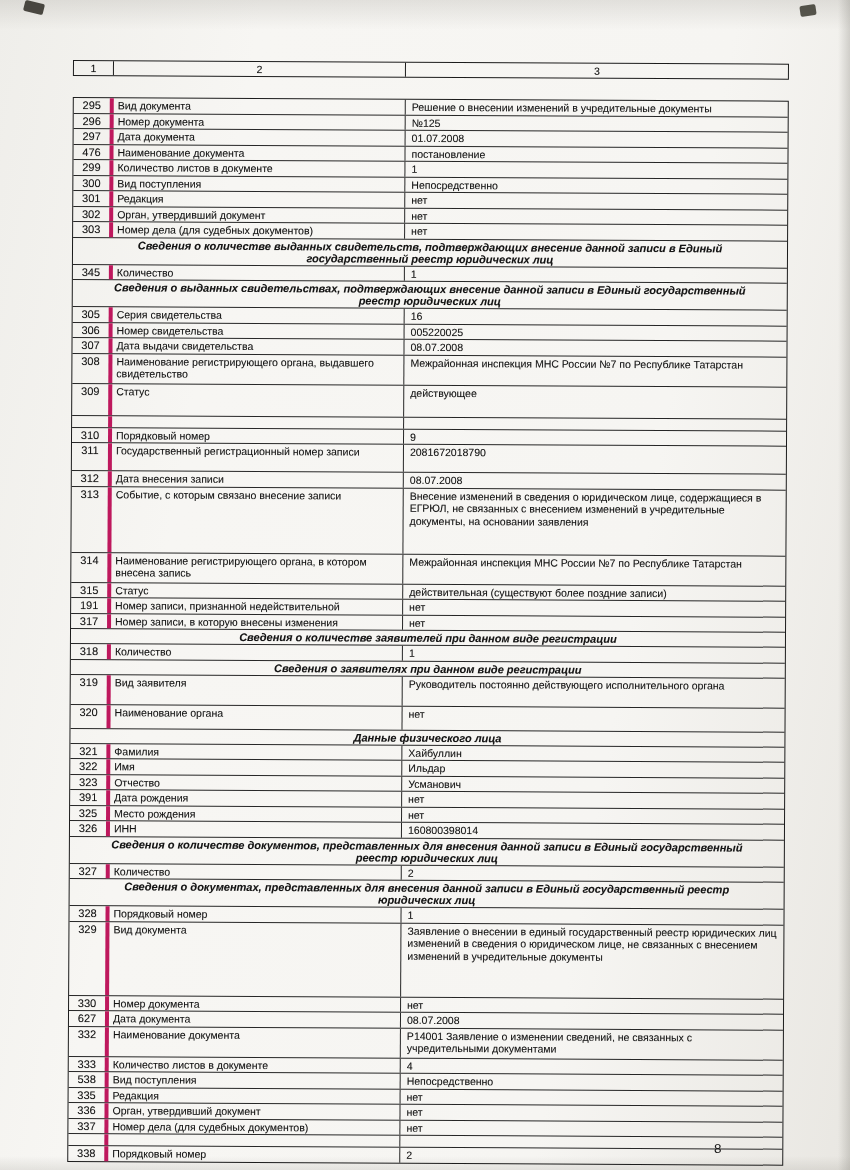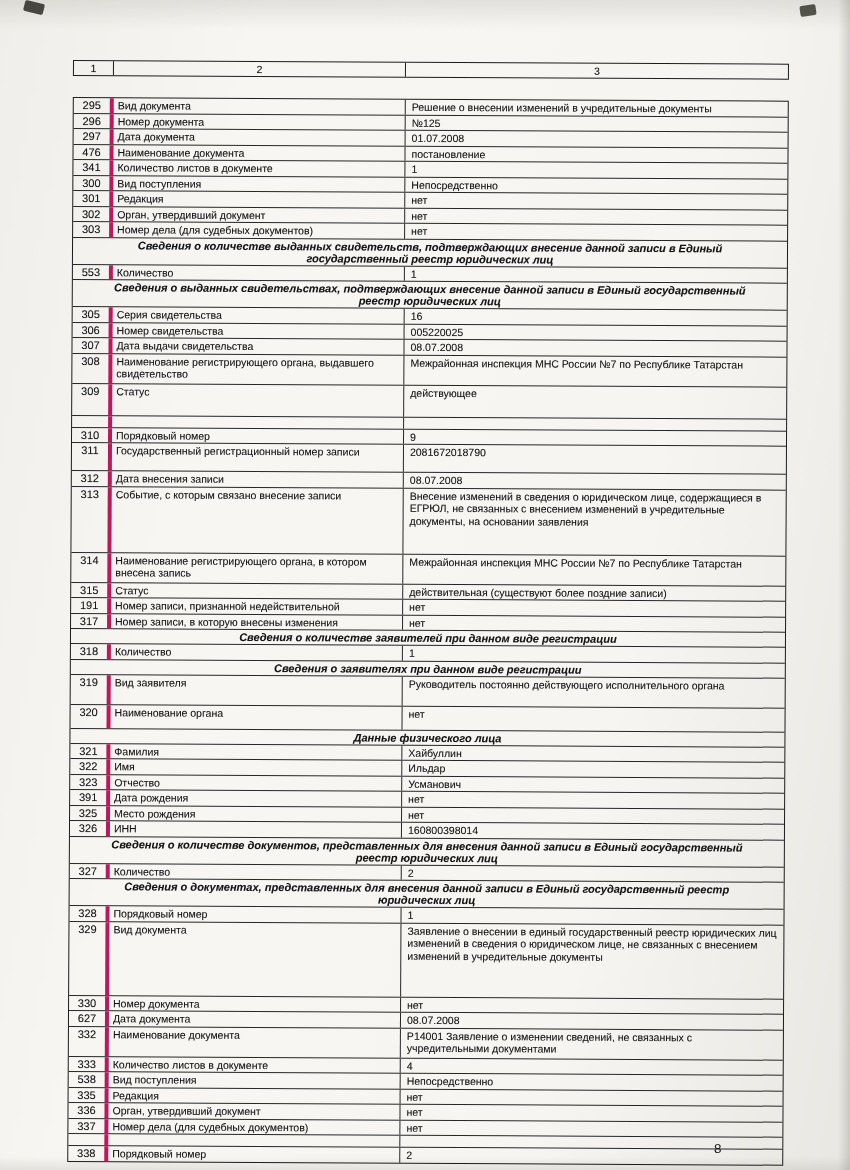--- a/index.html
+++ b/index.html
@@ -105,21 +105,21 @@
         <div class="cell-num">297</div>
         <div class="cell-label">Дата документа</div>
         <div class="cell-value">01.07.2008</div>
       </div>
       <div class="row">
         <div class="cell-num">476</div>
         <div class="cell-label">Наименование документа</div>
         <div class="cell-value">постановление</div>
       </div>
       <div class="row">
-        <div class="cell-num">341</div>
+        <div class="cell-num">299</div>
         <div class="cell-label">Количество листов в документе</div>
         <div class="cell-value">1</div>
       </div>
       <div class="row">
         <div class="cell-num">300</div>
         <div class="cell-label">Вид поступления</div>
         <div class="cell-value">Непосредственно</div>
       </div>
       <div class="row">
         <div class="cell-num">301</div>
@@ -133,21 +133,21 @@
       </div>
       <div class="row">
         <div class="cell-num">303</div>
         <div class="cell-label">Номер дела (для судебных документов)</div>
         <div class="cell-value">нет</div>
       </div>
       <div class="row section">
         <div class="cell-section">Сведения о количестве выданных свидетельств, подтверждающих внесение данной записи в Единый государственный реестр юридических лиц</div>
       </div>
       <div class="row">
-        <div class="cell-num">553</div>
+        <div class="cell-num">345</div>
         <div class="cell-label">Количество</div>
         <div class="cell-value">1</div>
       </div>
       <div class="row section">
         <div class="cell-section">Сведения о выданных свидетельствах, подтверждающих внесение данной записи в Единый государственный реестр юридических лиц</div>
       </div>
       <div class="row">
         <div class="cell-num">305</div>
         <div class="cell-label">Серия свидетельства</div>
         <div class="cell-value">16</div>

